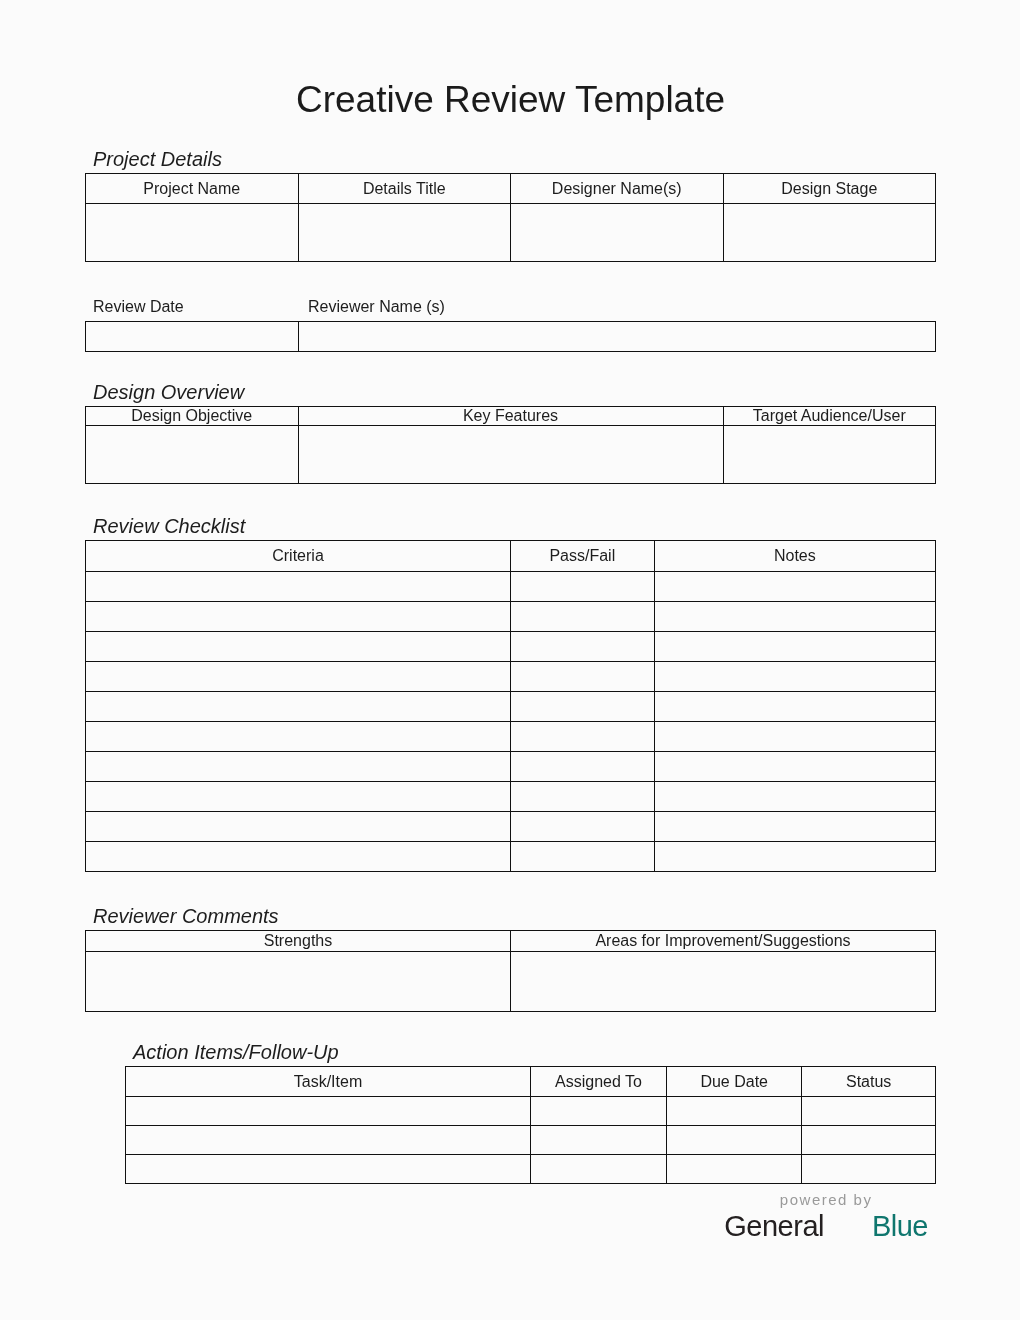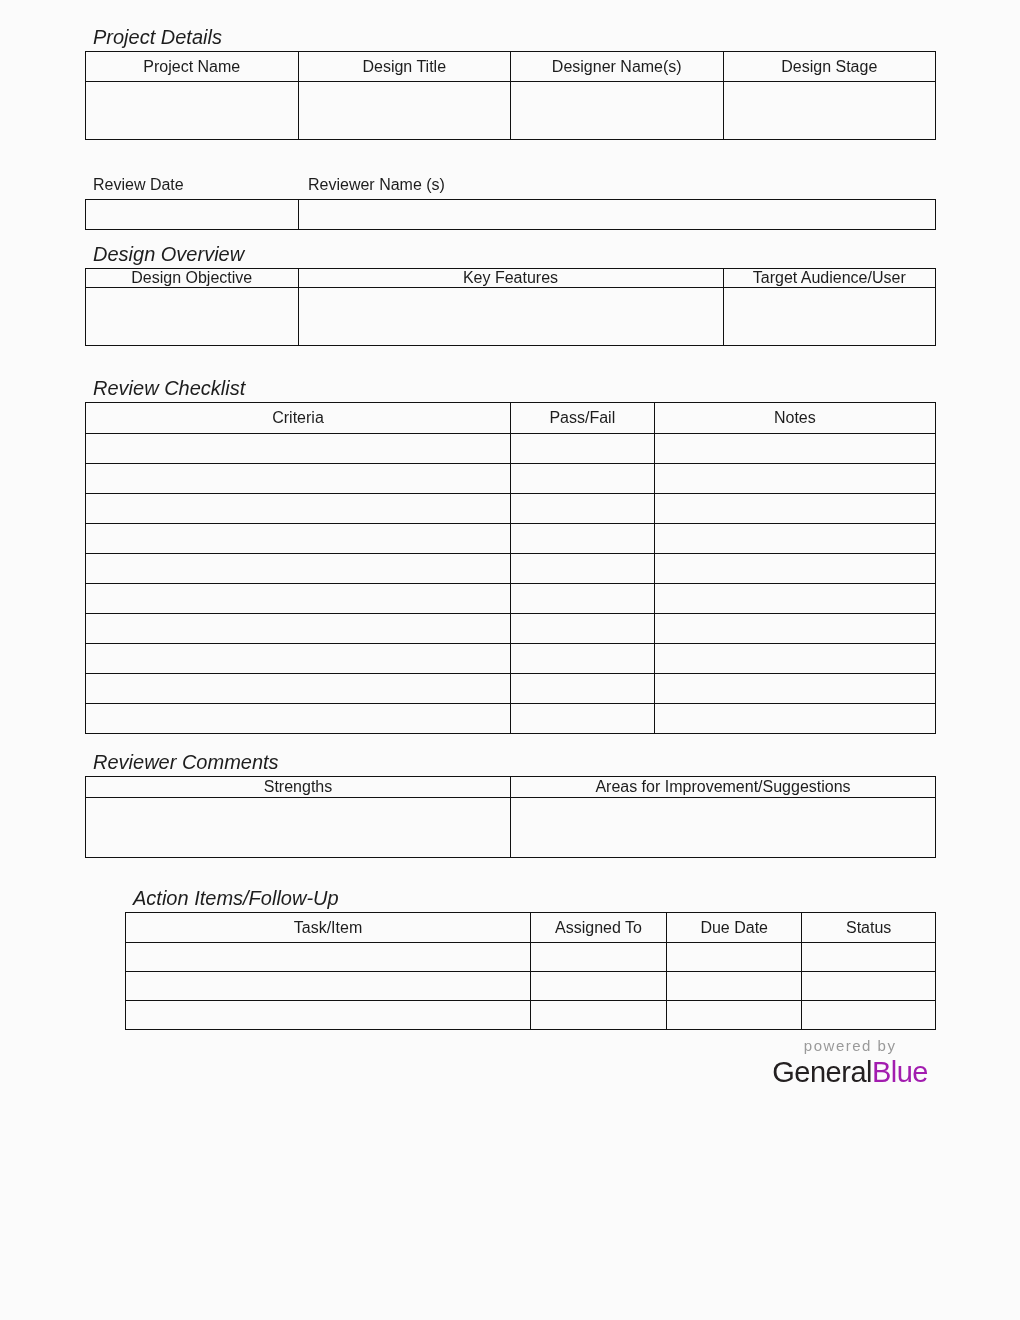--- a/index.html
+++ b/index.html
@@ -49,23 +49,23 @@
   }
 
   
   .w25 { width: 25%; }  .w50 { width: 50%; }  .w75 { width: 75%; }
   .w169 { width: 16.9%; } .w331 { width: 33.1%; }
   .w168 { width: 16.8%; } .w167 { width: 16.7%; } .w165 { width: 16.5%; }
 
   
   #sec-project       { margin-top: 27px; }
   #sec-review-info   { margin-top: 35px; }
-  #sec-overview      { margin-top: 14px; }
+  #sec-overview      { margin-top: 30px; }
   #sec-checklist     { margin-top: 32px; }
-  #sec-comments      { margin-top: 18px; }
+  #sec-comments      { margin-top: 34px; }
   #sec-actions       { margin-top: 30px; padding-left: 40px; }
 
   
   #t-project th      { height: 30px; }
   #t-project td      { height: 58px; }
   #t-review-info td  { height: 30px; }
   #t-overview th     { height: 14px; }
   #t-overview td     { height: 58px; }
   #t-checklist th    { height: 31px; }
   #t-checklist td    { height: 30px; }
@@ -94,41 +94,42 @@
     line-height: 19px;
     letter-spacing: 1.5px;
     color: #9a9a9a;
   }
   .brand {
     font-size: 29px;
     line-height: 34px;
     letter-spacing: -0.5px;
     color: #242021;
   }
-  .brand .blue { color: #a21caf; }
+  .brand .blue { color: #0f766e; padding-left: 48px; }
 </style>
 </head>
 <body>
 
 <div class="page">
 
+  <h1 class="doc-title">Creative Review Template</h1>
 
   <div class="section" id="sec-project">
     <div class="section-label">Project Details</div>
     <table id="t-project">
       <colgroup>
           <col class="w25">
           <col class="w25">
           <col class="w25">
           <col class="w25">
         </colgroup>
       <thead>
         <tr>
           <th>Project Name</th>
-          <th>Design Title</th>
+          <th>Details Title</th>
           <th>Designer Name(s)</th>
           <th>Design Stage</th>
         </tr>
       </thead>
       <tbody>
           <tr>
             <td></td>
             <td></td>
             <td></td>
             <td></td>

